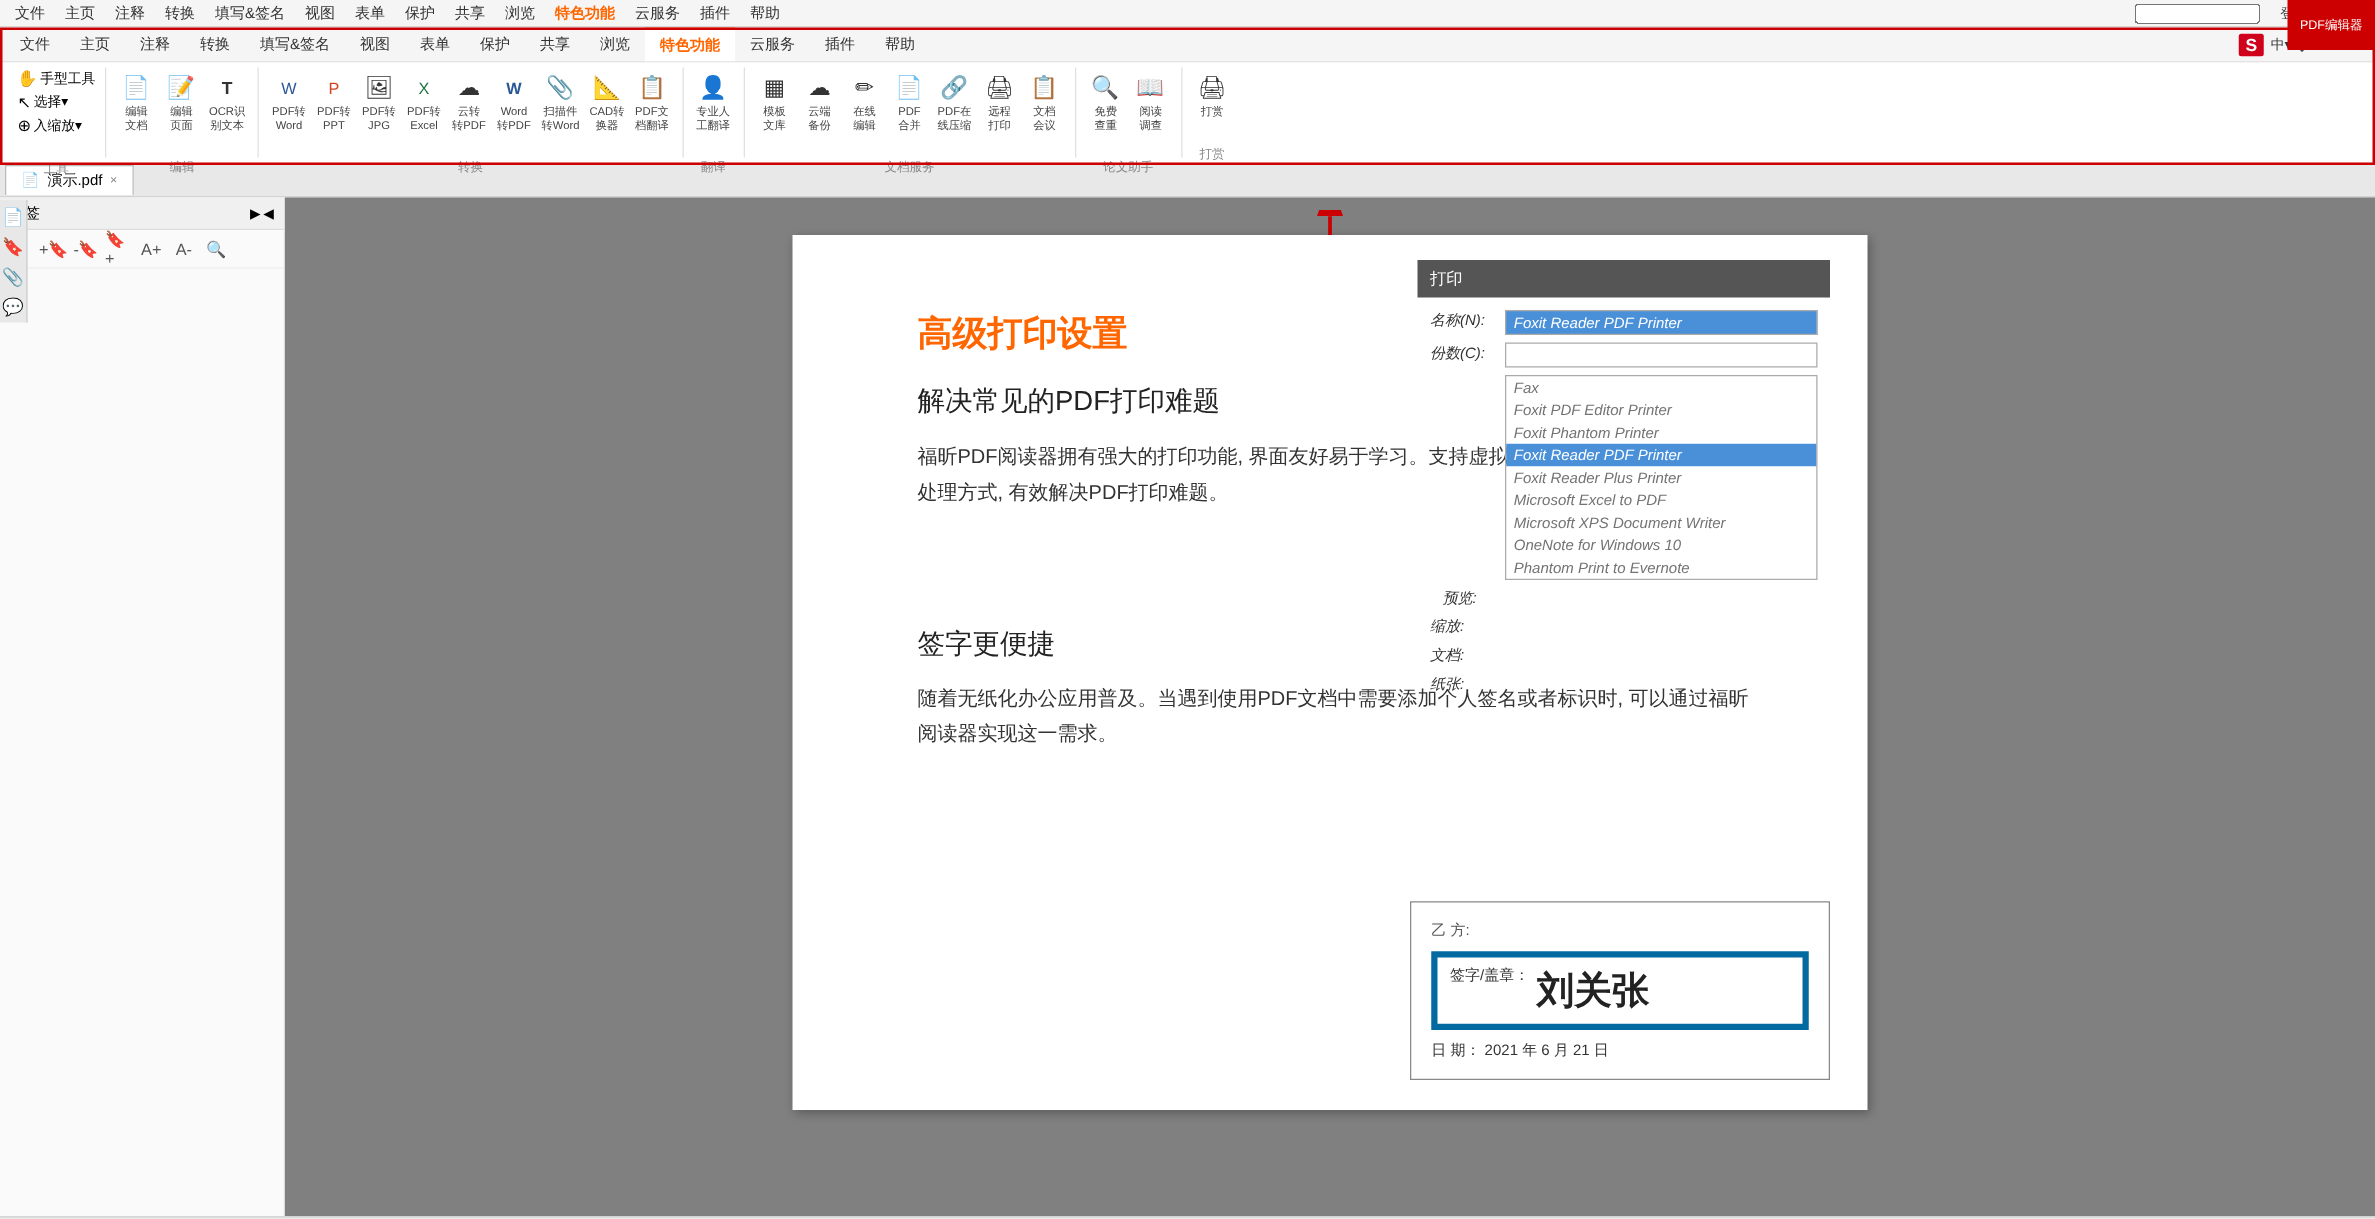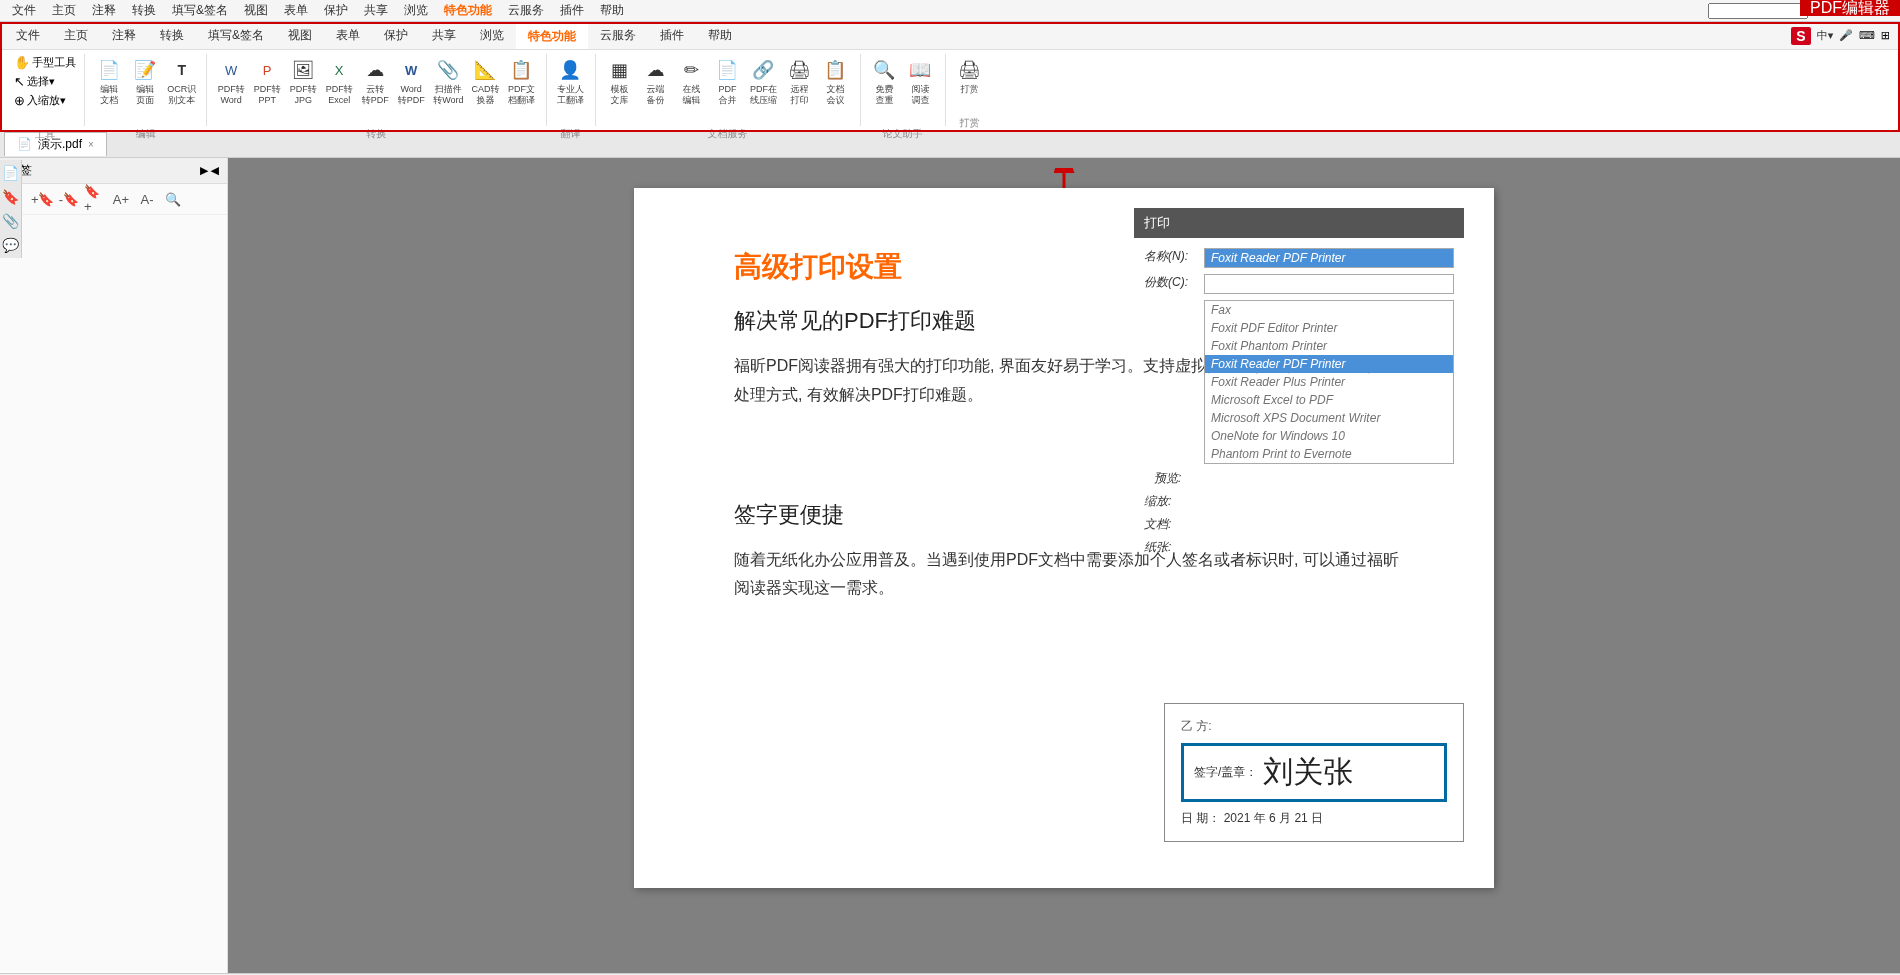--- a/index.html
+++ b/index.html
@@ -280,23 +280,23 @@
       height: 110px;
       pointer-events: none;
     }
 
     .pdf-editor-btn {
       position: absolute;
       right: 0;
       top: 0;
       background: #cc0000;
       color: white;
-      font-size: 16px;
+      font-size: 10px;
       padding: 4px 10px;
-      height: 16px;
+      height: 40px;
       display: flex;
       align-items: center;
     }
   </style>
 </head>
 <body>
 
 <div class="menu-bar">
   <span>文件</span>
   <span>主页</span>
@@ -603,25 +603,25 @@
         </div>
       </div>
 
       <div style="height: 60px;"></div>
 
       <div>
         <div class="section-subtitle">签字更便捷</div>
         <div class="section-body">随着无纸化办公应用普及。当遇到使用PDF文档中需要添加个人签名或者标识时, 可以通过福昕阅读器实现这一需求。</div>
       </div>
 
-      <div style="position:absolute;right:30px;bottom:46px;width:300px;border:1px solid #888;background:white;padding:14px 16px;">
+      <div style="position:absolute;right:30px;bottom:24px;width:336px;border:1px solid #888;background:white;padding:14px 16px;">
         <div style="font-size:12px;color:#555;margin-bottom:8px;">乙 方:</div>
-        <div style="display:flex;align-items:center;margin-bottom:8px;border:3px solid #0369a1;padding:6px 10px;">
+        <div style="display:flex;margin-bottom:8px;border:5px solid #0369a1;padding:6px 10px;">
           <span style="font-size:12px;color:#333;margin-right:6px;">签字/盖章：</span>
-          <span style="font-size:30px;font-weight:normal;color:#222;">刘关张</span>
+          <span style="font-size:30px;font-weight:bold;color:#222;">刘关张</span>
         </div>
         <div style="font-size:12px;color:#333;">
           <span>日 期：</span>
           <span>2021 年 6 月 21 日</span>
         </div>
       </div>
 
     </div>
   </div>
 

